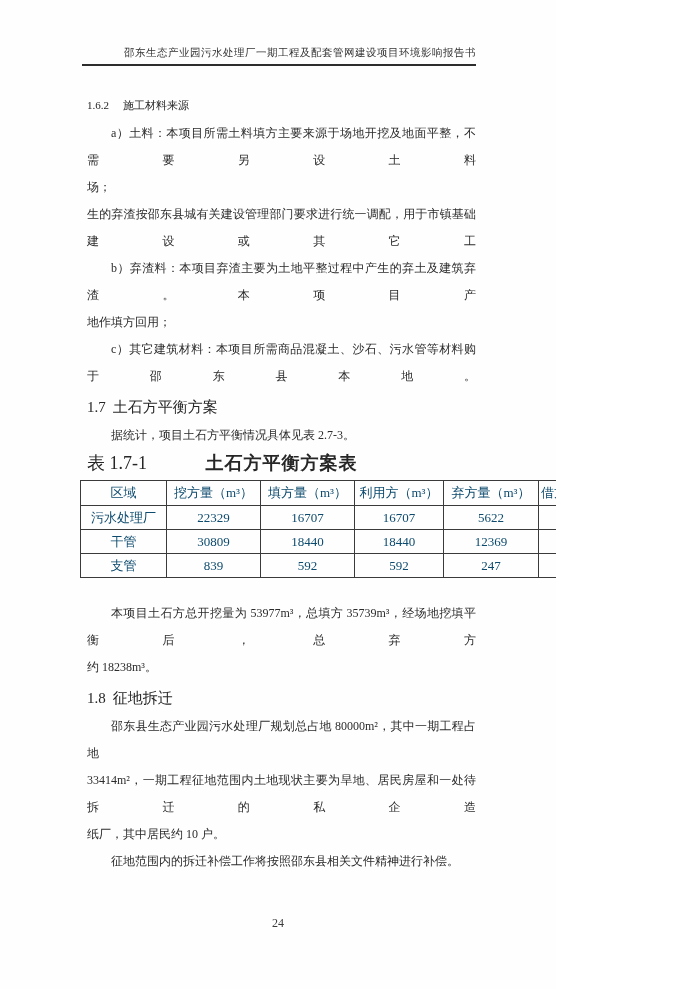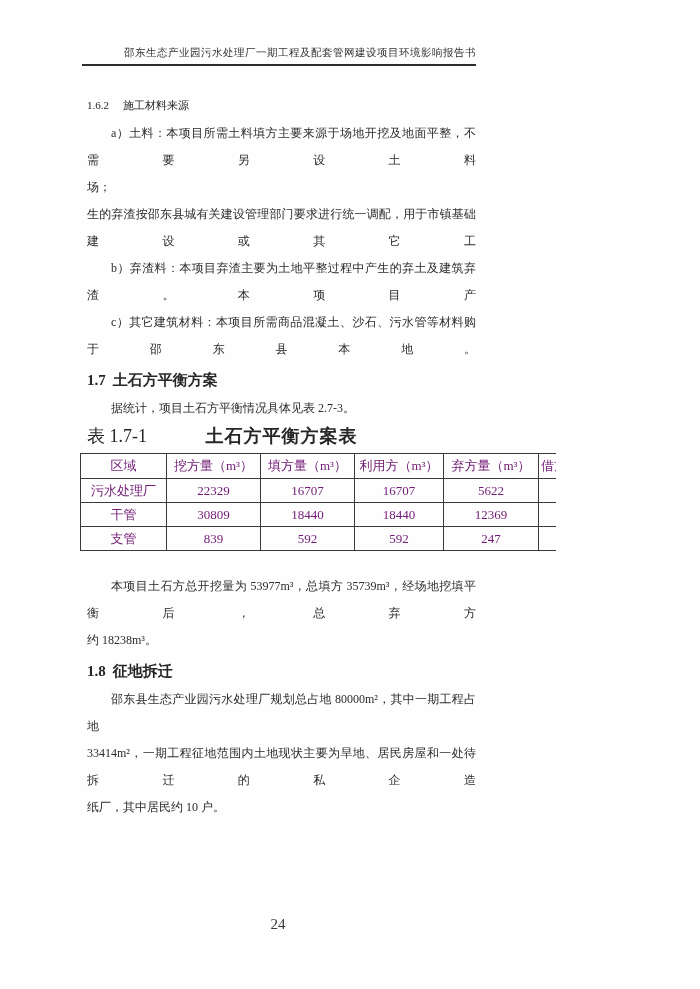--- a/index.html
+++ b/index.html
@@ -29,21 +29,21 @@
   .h3{
     margin-top:28px;
     font-size:11px;
     font-weight:normal;
     height:22px;line-height:22px;
   }
   .h3 .hnum{margin-right:14px;}
   .h2{
     margin-top:6px;
     font-size:15px;
-    font-weight:bold;
+    font-weight:normal;
     height:22px;line-height:22px;
   }
   .h2 .hnum{margin-right:7px;}
   
   .line{
     margin:0;
     font-size:12px;
     line-height:27px;
     color:#2b2b2b;
   }
@@ -62,40 +62,40 @@
   .cap-label{position:absolute;left:0;top:0;font-weight:normal;}
   .cap-title{font-weight:bold;letter-spacing:1px;}
   
   table.tbl{
     margin-top:6px;
     margin-left:-7px;
     border-collapse:collapse;
     width:540px;
     table-layout:fixed;
     font-size:13px;
-    color:#701a75;
+    color:#0c4a6e;
   }
   table.tbl th,table.tbl td{
     border:1px solid #3a3a3a;
     text-align:center;
     vertical-align:middle;
     padding:0 2px;
     font-weight:normal;
     height:23px;
     overflow:hidden;
     white-space:nowrap;
   }
   table.tbl thead th{height:24px;}
   .nowrap{white-space:nowrap;}
   .page-number{
     position:absolute;
     left:0;right:0;
     top:916px;
     text-align:center;
-    font-size:15px;
+    font-size:12px;
     color:#3a3a3a;
   }
 </style>
 </head>
 <body>
 
 <div class="page">
   <div class="content">
 
     <div class="doc-header">
@@ -104,20 +104,21 @@
 
     <div class="h3">
       <span class="hnum">1.6.2</span><span>施工材料来源</span>
     </div>
 
     <p class="line ind just gap-top">a）土料：本项目所需土料填方主要来源于场地开挖及地面平整，不需要另设土料</p>
     <p class="line nowrap">场；</p>
 
     <p class="line just">生的弃渣按邵东县城有关建设管理部门要求进行统一调配，用于市镇基础建设或其它工</p>
     <p class="line ind just">b）弃渣料：本项目弃渣主要为土地平整过程中产生的弃土及建筑弃渣。本项目产</p>
+    <p class="line nowrap">地作填方回用；</p>
 
     <p class="line ind just">c）其它建筑材料：本项目所需商品混凝土、沙石、污水管等材料购于邵东县本地。</p>
 
     <div class="h2">
       <span class="hnum">1.7</span><span>土石方平衡方案</span>
     </div>
 
     <p class="line ind gap-top nowrap">据统计，项目土石方平衡情况具体见表 2.7-3。</p>
 
     <div class="caption">
@@ -176,17 +177,18 @@
     <p class="line nowrap">约 18238m³。</p>
 
     <div class="h2">
       <span class="hnum">1.8</span><span>征地拆迁</span>
     </div>
 
     <p class="line ind just gap-top">邵东县生态产业园污水处理厂规划总占地 80000m²，其中一期工程占地</p>
     <p class="line just">33414m²，一期工程征地范围内土地现状主要为旱地、居民房屋和一处待拆迁的私企造</p>
     <p class="line nowrap">纸厂，其中居民约 10 户。</p>
 
+    <p class="line ind nowrap">征地范围内的拆迁补偿工作将按照邵东县相关文件精神进行补偿。</p>
 
   </div>
 
   <div class="page-number">24</div>
 </div>
 
 </body></html>

